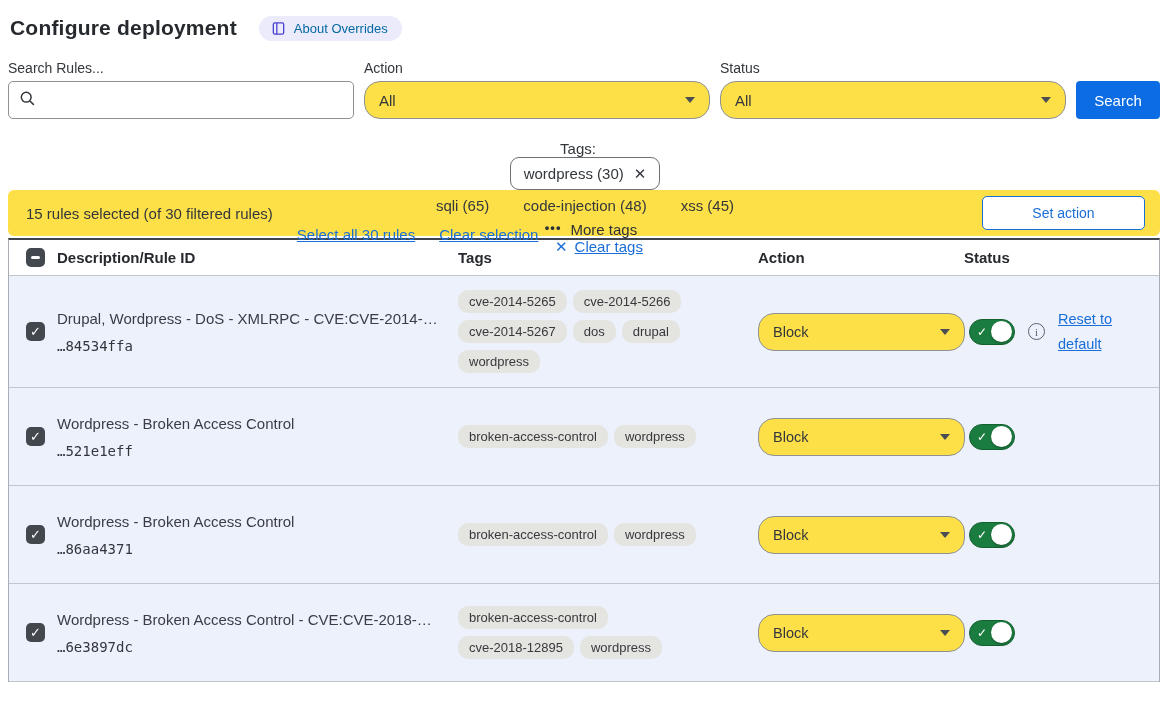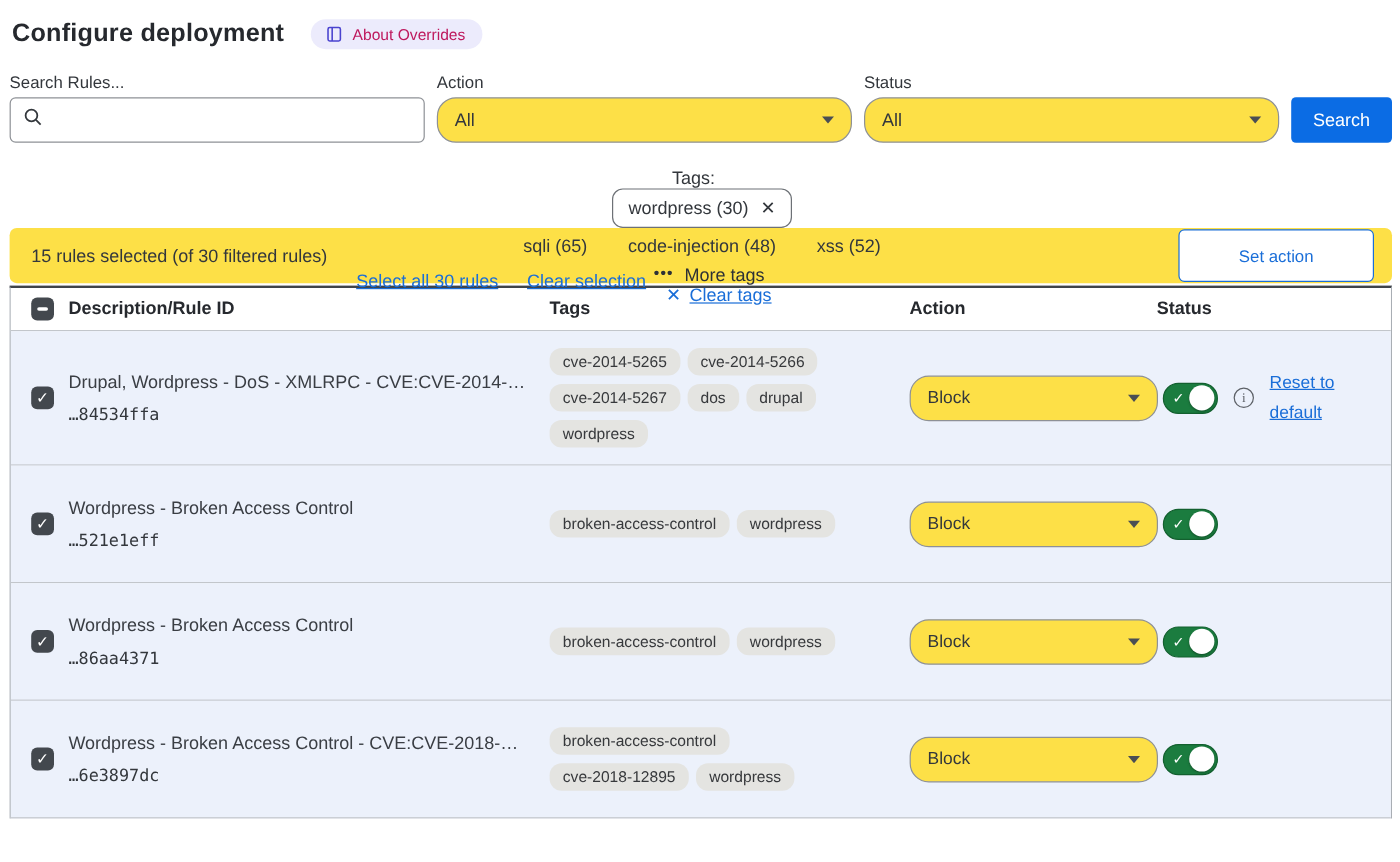--- a/index.html
+++ b/index.html
@@ -9,21 +9,21 @@
     font-family: "Liberation Sans", sans-serif;
     color: #33373c;
   }
   .page { padding: 10px 7px 0 8px; }
 
   
   .page-header { display: flex; align-items: center; gap: 22px; padding-left: 2px; height: 36px; }
   .page-title { font-size: 21px; font-weight: 700; color: #26292e; letter-spacing: .2px; }
   .badge {
     display: inline-flex; align-items: center; gap: 8px;
-    background: #ecebfc; color: #be185d;
+    background: #ecebfc; color: #0369a1;
     border-radius: 14px; padding: 5px 14px 5px 12px;
     font-size: 13px; cursor: pointer;
   }
   .badge svg { display: block; }
 
   
   .filters { display: flex; gap: 10px; margin-top: 14px; align-items: flex-end; }
   .field { display: flex; flex-direction: column; flex: 1 1 0; }
   .field label { font-size: 14px; color: #33373c; margin-bottom: 5px; }
   .search-box {
@@ -67,21 +67,21 @@
   
   .selection-bar {
     margin-top: 12px; height: 46px; background: #fde047; border-radius: 6px;
     display: flex; align-items: center; justify-content: space-between;
     padding: 0 15px 0 18px; font-size: 15px;
   }
   .selection-left { display: flex; align-items: center; gap: 24px; }
   .sel-link { color: #1a6ed8; text-decoration: underline; cursor: pointer; margin-top: 42px; }
   .selection-right { display: flex; gap: 11px; }
   .outline-btn {
-    width: 163px; height: 44px; background: #fff; color: #1a6ed8;
+    width: 163px; height: 34px; background: #fff; color: #1a6ed8;
     border: 1px solid #1a6ed8; border-radius: 5px; font-size: 14px;
     cursor: pointer; font-family: "Liberation Sans", sans-serif;
   }
 
   
   .rules-table {
     margin-top: 2px; border-top: 2px solid #3f444a;
     border-left: 1px solid #a9aeb4; border-right: 1px solid #a9aeb4;
   }
   .t-row {
@@ -175,21 +175,21 @@
 
   <div class="tags-bar">
     <span class="tags-label">Tags:</span>
     <span class="selected-tag">
       <span>wordpress (30)</span>
       <span class="x-glyph">✕</span>
     </span>
     <span class="tag-list">
         <span class="tag-item">sqli (65)</span>
         <span class="tag-item">code-injection (48)</span>
-        <span class="tag-item">xss (52)</span>
+        <span class="tag-item">xss (45)</span>
       </span>
     <span class="more-tags">
       <span class="dots">•••</span>
       <span>More tags</span>
     </span>
     <span class="clear-tags">
       <span class="x-glyph">✕</span>
       <span class="link-text">Clear tags</span>
     </span>
   </div>

